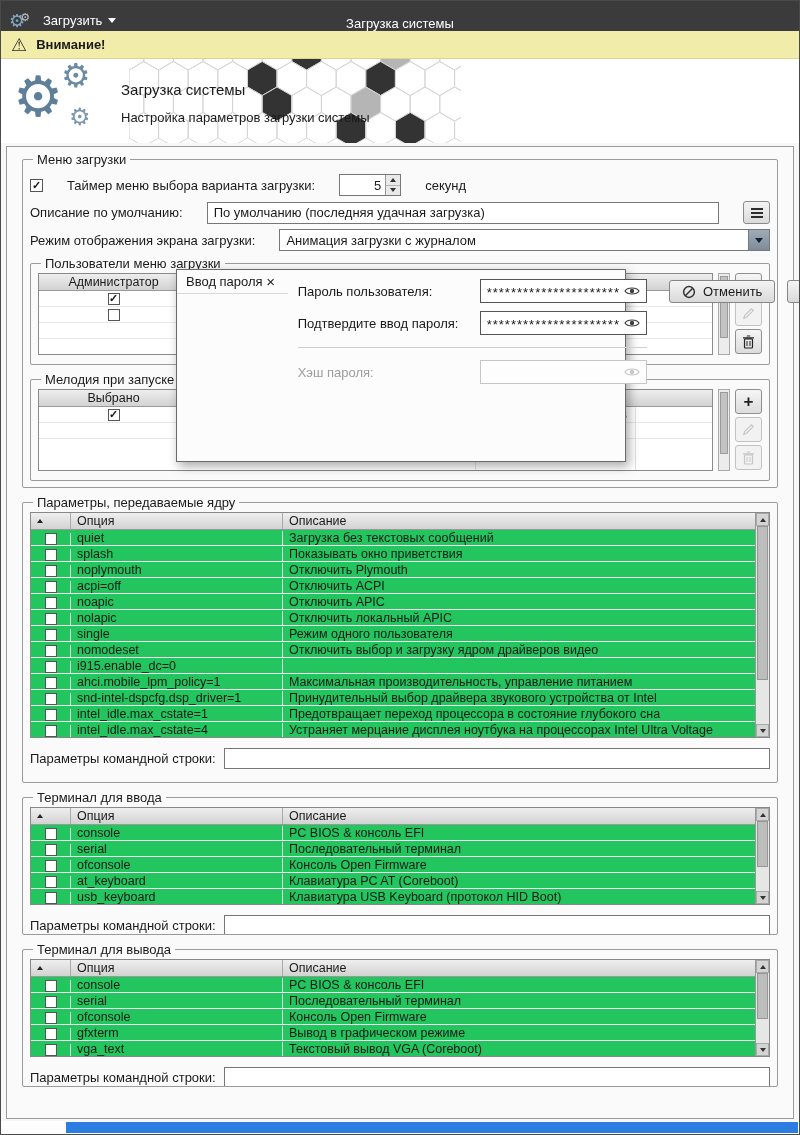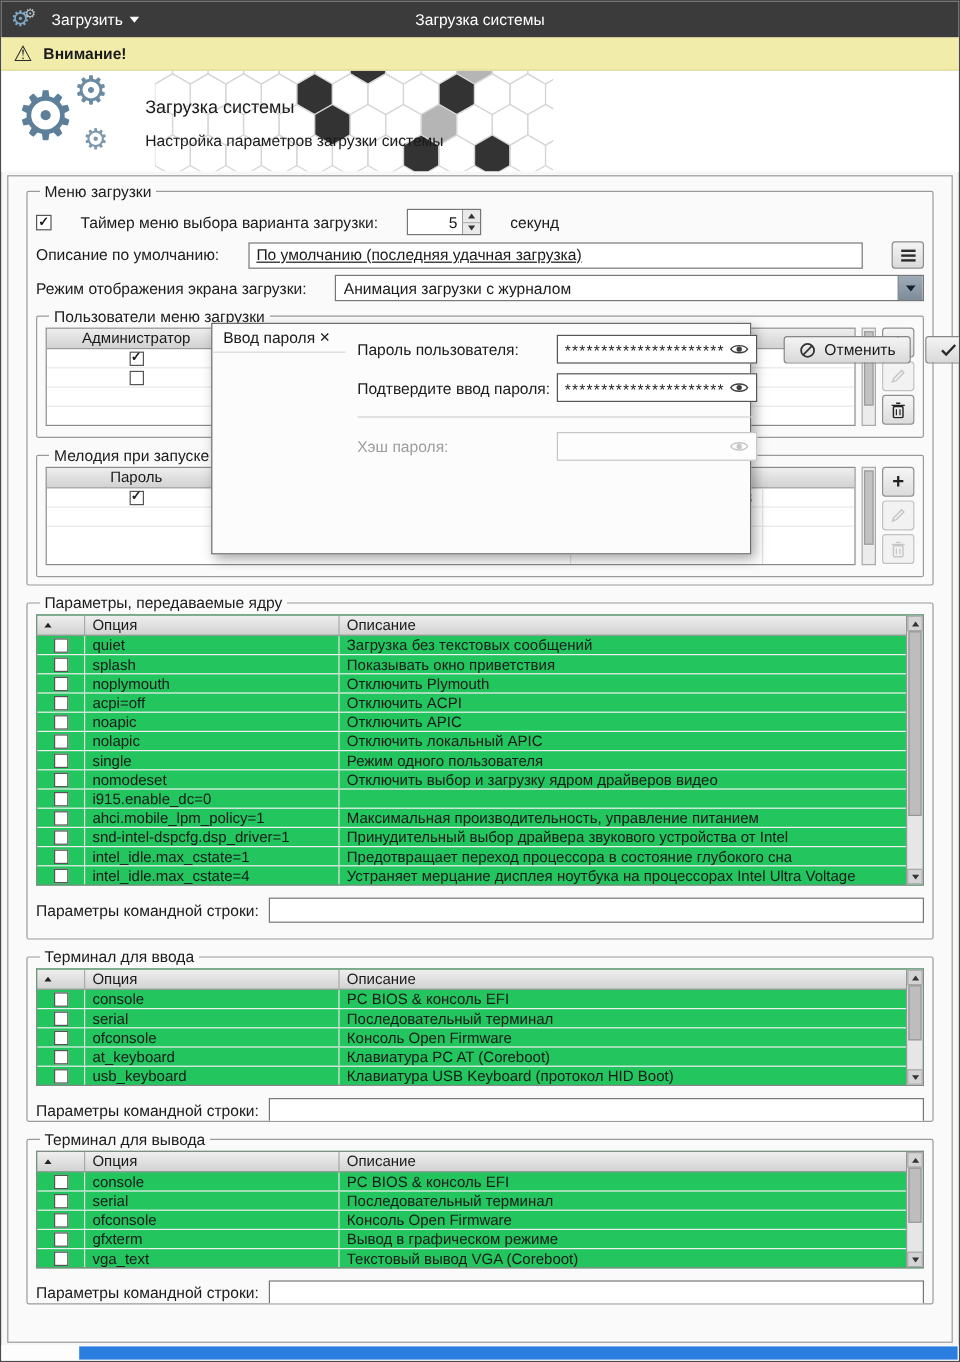--- a/index.html
+++ b/index.html
@@ -4,21 +4,21 @@
 <style>
   * { box-sizing: border-box; margin: 0; padding: 0; }
   html, body { width: 800px; height: 1135px; overflow: hidden; }
   body { font-family: "Liberation Sans", sans-serif; font-size: 13px; color: #1a1a1a; background: #fff; }
 
   .window { width: 800px; height: 1135px; border: 1px solid #4a4a4a; background: #f7f7f7;
             display: flex; flex-direction: column; position: relative; overflow: hidden; }
 
   
   .titlebar { height: 30px; flex: 0 0 auto; background: #3b3b3b; color: #fff;
-              display: flex; align-items: center; padding: 0 8px; position: relative; }
+              display: flex; align-items: flex-end; padding: 0 8px; position: relative; }
   .titlebar-title { position: absolute; left: 0; right: 0; text-align: center; font-size: 13px; pointer-events: none; }
   .tb-group { display: flex; align-items: center; gap: 8px; z-index: 1; }
   .tb-right { margin-left: auto; }
   .tb-btn { display: flex; align-items: center; gap: 6px; padding: 3px 5px; cursor: default; }
   .app-icon { display: flex; align-items: flex-start; }
   .gearglyph::after { content: "⚙"; }
   .g1 { font-size: 18px; color: #7fa7c6; line-height: 1; }
   .g2 { font-size: 11px; color: #b9c2c9; line-height: 1; margin-left: -5px; }
   .tb-gear { font-size: 15px; color: #fff; line-height: 1; }
   .tb-gear::after { content: "⚙"; }
@@ -73,21 +73,21 @@
   .checkbox.small { width: 12px; height: 12px; }
   .checkbox.checked::after { content: "✓"; font-weight: bold; }
 
   .spinbox { display: flex; width: 62px; height: 22px; border: 1px solid #777; background: #fff; }
   .spin-value { flex: 1; text-align: right; padding: 3px 4px 0 0; }
   .spin-btns { width: 15px; border-left: 1px solid #999; display: flex; flex-direction: column; }
   .spin-btn { flex: 1; display: flex; align-items: center; justify-content: center; background: #e9e9e9; color: #333; }
   .spin-btn + .spin-btn { border-top: 1px solid #b5b5b5; }
 
   .text-input { flex: 1; height: 22px; border: 1px solid #777; background: #fff;
-                display: flex; align-items: center; padding: 0 6px; overflow: hidden; white-space: nowrap; text-decoration: underline; }
+                display: flex; align-items: center; padding: 0 6px; overflow: hidden; white-space: nowrap; }
 
   .icon-btn { width: 27px; height: 23px; border: 1px solid #8a8a8a; border-radius: 3px;
               background: linear-gradient(#f4f4f4, #dadada); display: flex; align-items: center; justify-content: center; }
   .hamburger { width: 12px; height: 2px; background: #2c2c2c; box-shadow: 0 -4px 0 #2c2c2c, 0 4px 0 #2c2c2c; }
 
   .combo { flex: 1; height: 22px; border: 1px solid #777; background: #fff; display: flex; align-items: center; overflow: hidden; }
   .combo-text { flex: 1; padding: 0 6px; white-space: nowrap; overflow: hidden; }
   .combo-arrow { width: 21px; height: 100%; border-left: 1px solid #6e7a86; background: linear-gradient(#9fabb7, #7e8c99);
                  display: flex; align-items: center; justify-content: center; color: #14202b; }
 
@@ -117,21 +117,21 @@
   .plus-icon::after { content: "+"; font-size: 17px; font-weight: bold; line-height: 1; }
 
   
   .big-table { border: 1px solid #888; background: #22c55e; display: flex; overflow: hidden; }
   .bt-kernel { height: 226px; }
   .bt-term { height: 98px; }
   .bt-main { flex: 1; display: flex; flex-direction: column; overflow: hidden; }
   .bt-head { height: 17px; flex: 0 0 auto; display: flex; background: linear-gradient(#efefef, #d2d2d2);
              border-bottom: 1px solid #999; font-size: 12.5px; }
   .bt-head .col-check, .bt-head .col-opt { border-right: 1px solid #aaa; }
-  .bt-row { height: 16px; flex: 0 0 auto; display: flex; font-size: 12.5px; border-bottom: 1px solid #f0f0f0; }
+  .bt-row { height: 16px; flex: 0 0 auto; display: flex; font-size: 12.5px; border-bottom: 1px solid #f0f0f0; align-items: flex-end; }
   .col-check { width: 40px; display: flex; align-items: center; justify-content: center; border-right: 1px solid #e4e4e4; }
   .bt-head .col-check { justify-content: flex-start; padding-left: 6px; color: #222; }
   .col-opt { width: 212px; display: flex; align-items: center; padding: 0 6px; border-right: 1px solid #e4e4e4;
              white-space: nowrap; overflow: hidden; }
   .col-desc { flex: 1; display: flex; align-items: center; padding: 0 6px; white-space: nowrap; overflow: hidden; }
 
   .sbar { width: 14px; flex: 0 0 auto; border-left: 1px solid #999; background: #e6e6e6; display: flex; flex-direction: column; }
   .sbar-btn { height: 13px; flex: 0 0 auto; background: #d4d4d4; border: 1px solid #a8a8a8;
               display: flex; align-items: center; justify-content: center; color: #333; }
   .sbar-track { flex: 1; position: relative; }
@@ -144,21 +144,21 @@
 
   
   .dialog { position: absolute; left: 175px; top: 239px; width: 450px; height: 193px; z-index: 20;
             background: #fcfcfc; border: 1px solid #6a6a6a; box-shadow: 3px 4px 10px rgba(0,0,0,.35);
             display: flex; flex-direction: row; margin-top: 29px; }
   .dialog-titlebar { height: 24px; flex: 0 0 auto; display: flex; align-items: center;
                      padding: 0 9px; border-bottom: 1px solid #d8d8d8; }
   .dialog-close { margin-left: auto; width: 16px; text-align: center; color: #222; }
   .dialog-close::after { content: "×"; font-size: 15px; }
   .dialog-body { flex: 1; padding: 9px 10px 0; }
-  .dlg-row { display: flex; align-items: center; gap: 4px; margin-bottom: 8px; }
+  .dlg-row { display: flex; align-items: center; gap: 20px; margin-bottom: 8px; }
   .dlg-label { width: 162px; white-space: nowrap; }
   .dlg-field { flex: 1; height: 24px; border: 1px solid #555; background: #fff; position: relative;
                display: flex; align-items: center; padding: 2px 26px 0 6px; letter-spacing: 1px; overflow: hidden; }
   .eye { position: absolute; right: 6px; top: 50%; transform: translateY(-50%); color: #3f3f3f; display: flex; }
   .dlg-sep { border-top: 1px solid #cfcfcf; margin: 12px 0; }
   .dlg-row.disabled .dlg-label { color: #9d9d9d; }
   .dlg-field.disabled { border-color: #c6c6c6; background: #fdfdfd; }
   .dlg-field.disabled .eye { color: #c6c6c6; }
   .dlg-buttons { display: flex; justify-content: flex-end; gap: 12px; padding: 10px 12px 12px; }
   .dlg-btn { height: 23px; border: 1px solid #868686; border-radius: 3px; padding: 0 12px;
@@ -343,21 +343,21 @@
             </div>
           </div>
         </div>
       </fieldset>
 
       <fieldset class="fs subfs">
         <legend>Мелодия при запуске</legend>
         <div class="sub-row">
           <div class="mini-table">
             <div class="mini-head">
-              <div class="mini-head-cell">Пароль</div>
+              <div class="mini-head-cell">Выбрано</div>
             </div>
             <div class="mini-row">
               <div class="mini-cell-check">
                   <span class="checkbox small checked"></span>
                 </div>
               <div class="melody-cell-2"></div>
               <div class="melody-cell-3">600 3</div>
             </div>
             <div class="mini-row">
                 <div class="mini-cell-check"></div>

